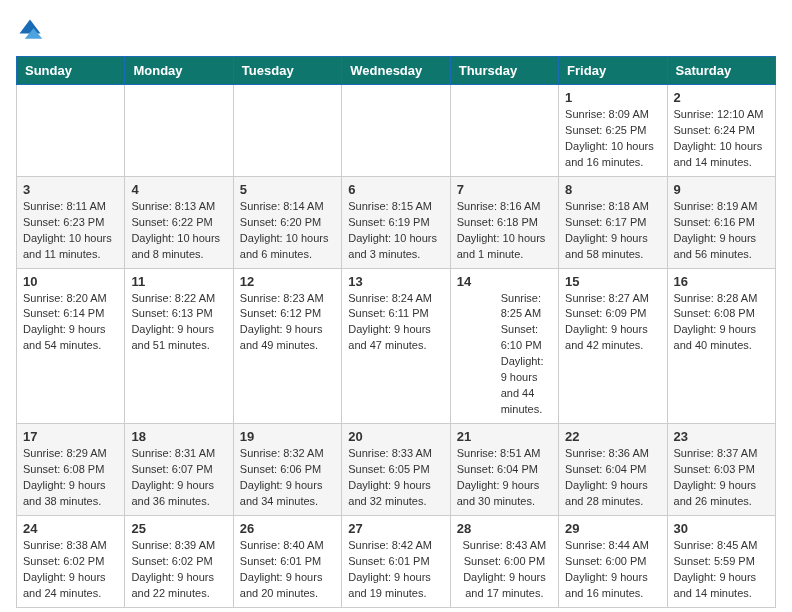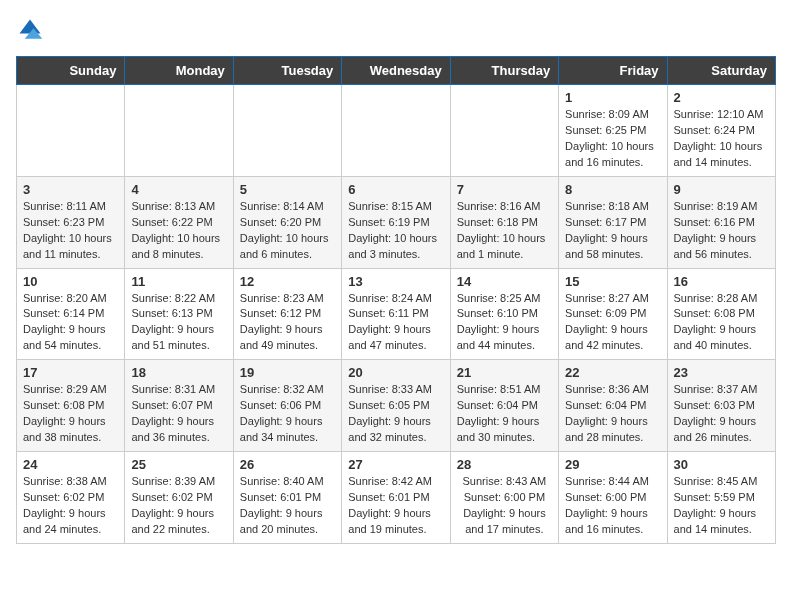--- a/index.html
+++ b/index.html
@@ -51,23 +51,23 @@
     .location {
       font-size: 14px;
       color: #555;
     }
     .calendar-table {
       width: 100%;
       border-collapse: collapse;
       table-layout: fixed;
     }
     .calendar-table th {
-      background: #404040;
+      background: #0f766e;
       color: #fff;
-      text-align: right;
+      text-align: left;
       padding: 6px 8px;
       font-size: 13px;
       font-weight: bold;
       border: 1px solid #1a6bb5;
       margin-left: 16px;
     }
     .calendar-table td {
       vertical-align: top;
       border: 1px solid #ccc;
       padding: 5px 6px;
@@ -210,21 +210,21 @@
 Daylight: 9 hours and 49 minutes.</div>
         </td>
         <td>
           <span class="day-number">13</span>
           <div class="day-info" style="white-space: pre-line;">Sunrise: 8:24 AM
 Sunset: 6:11 PM
 Daylight: 9 hours and 47 minutes.</div>
         </td>
         <td>
           <span class="day-number">14</span>
-          <div class="day-info" style="white-space: pre-line;">Sunrise: 8:25 AM
+          <div class="day-info" style="white-space: pre-line; margin-left: 44px;">Sunrise: 8:25 AM
 Sunset: 6:10 PM
 Daylight: 9 hours and 44 minutes.</div>
         </td>
         <td>
           <span class="day-number">15</span>
           <div class="day-info" style="white-space: pre-line;">Sunrise: 8:27 AM
 Sunset: 6:09 PM
 Daylight: 9 hours and 42 minutes.</div>
         </td>
         <td>

